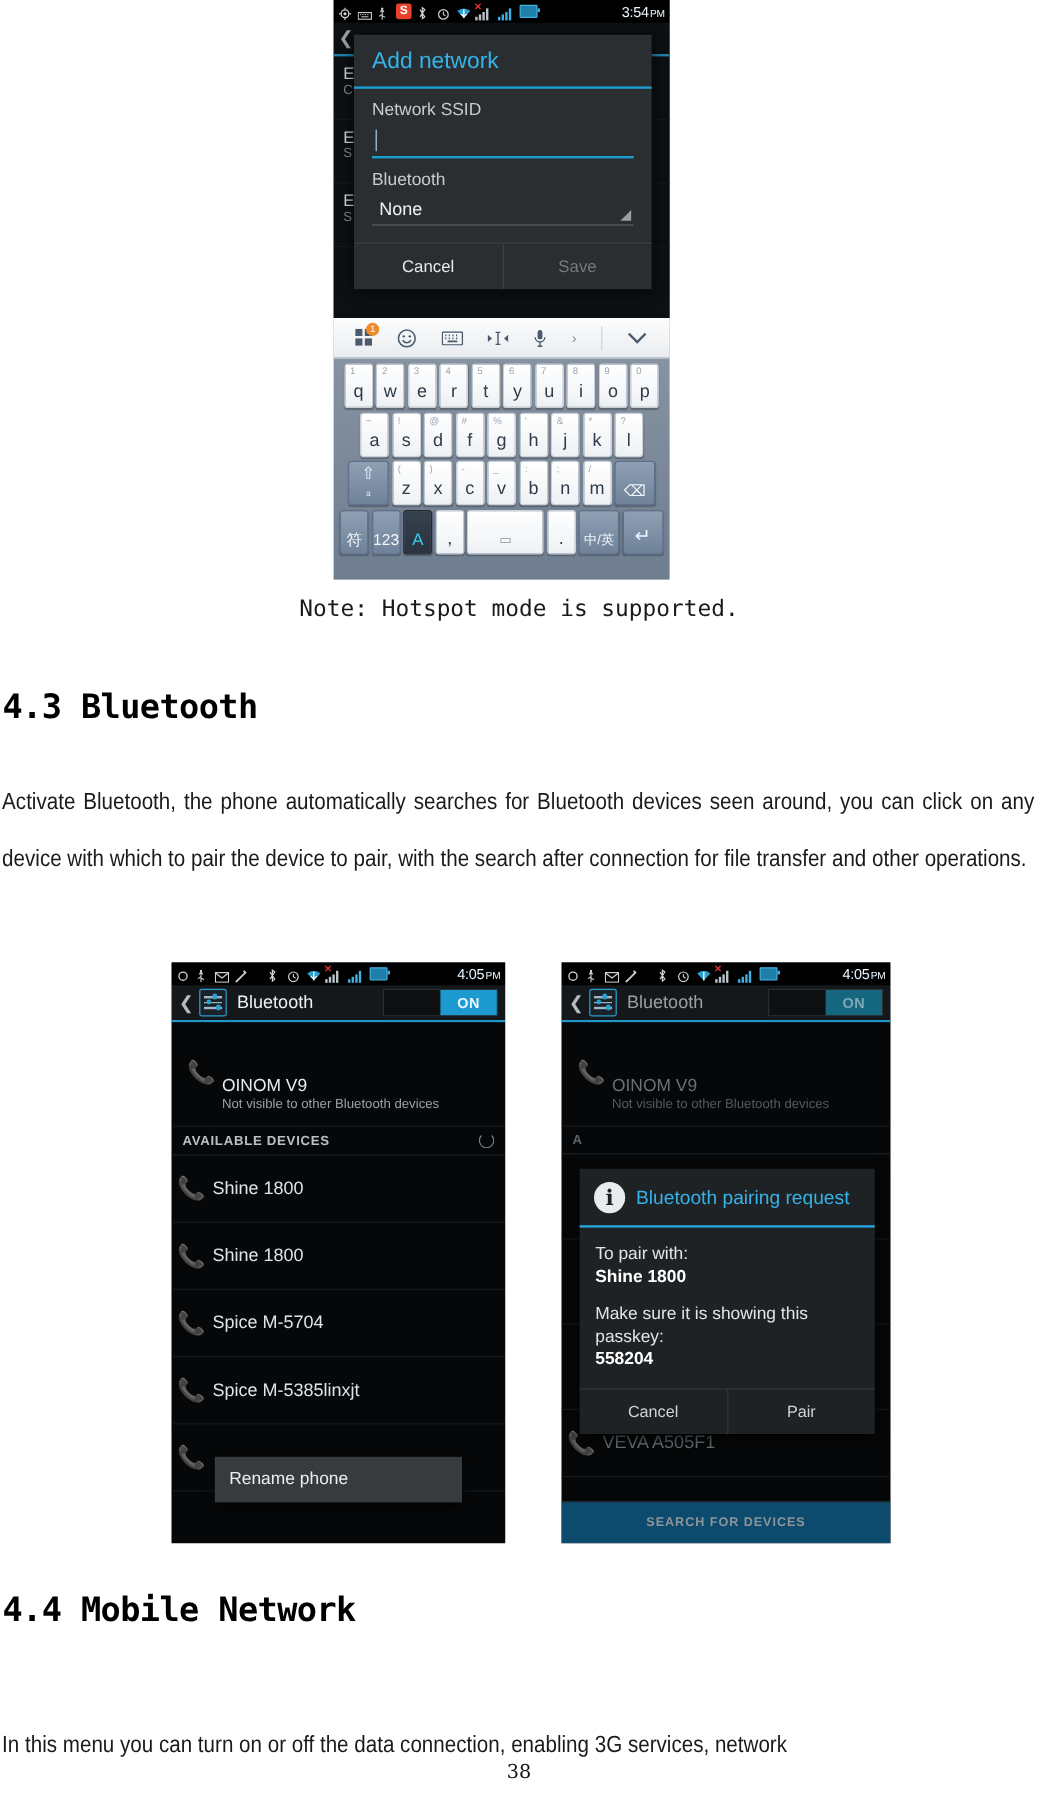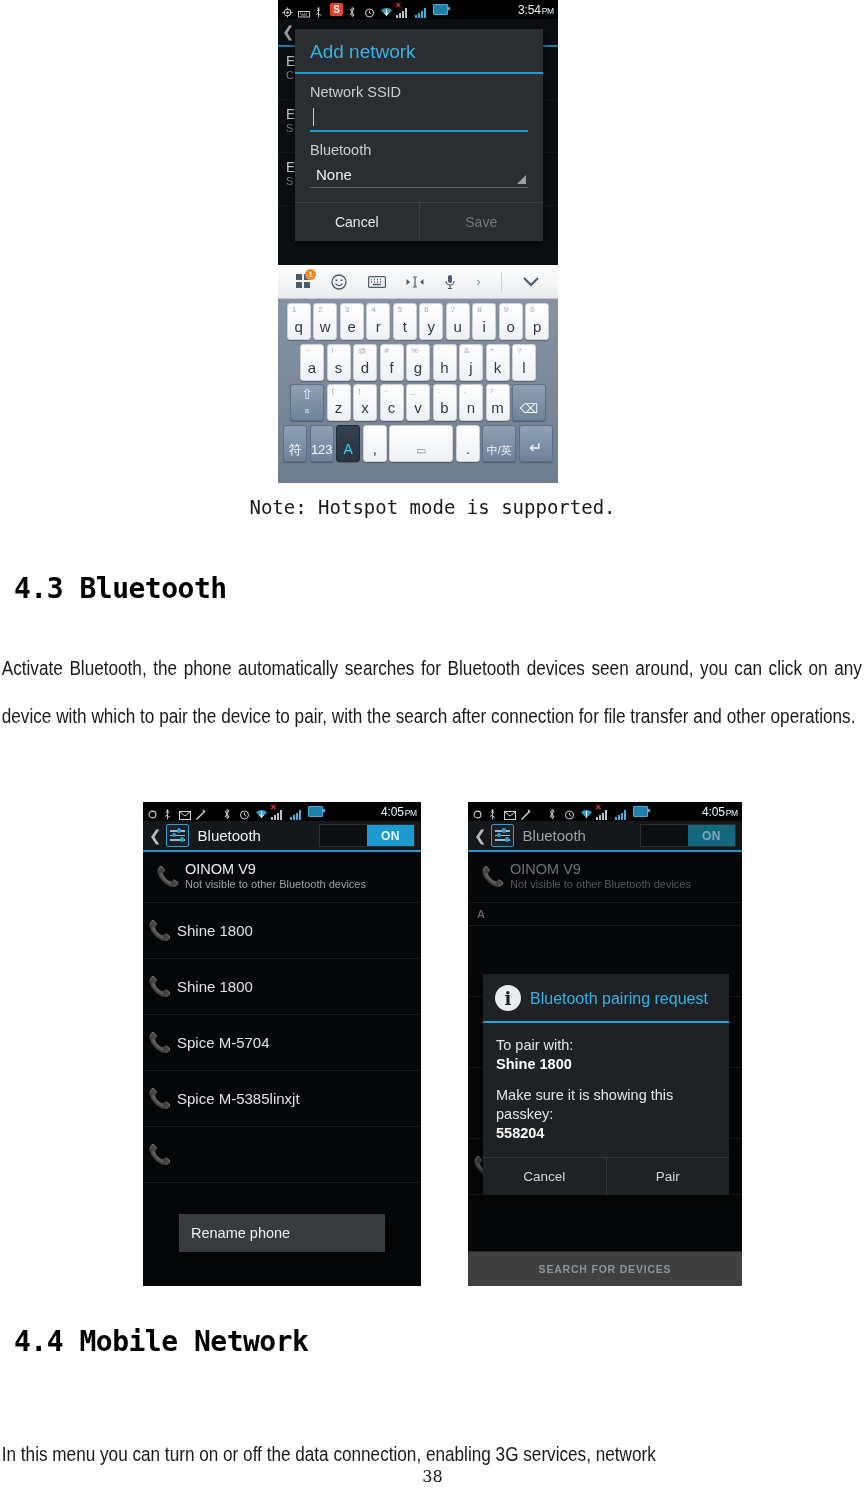--- a/index.html
+++ b/index.html
@@ -21,21 +21,21 @@
     color:#1a1a1a;
     margin:0;
     padding-top:6px;
   }
   .doc-h2{
     font-family:"DejaVu Sans Mono","Liberation Mono",monospace;
     font-size:28px;
     font-weight:bold;
     color:#000;
     margin:0;
-    padding-left:14px;
+    padding-left:2px;
     letter-spacing:-0.5px;
   }
   .doc-p{
     font-size:19.5px;
     line-height:48px;
     color:#1a1a1a;
     margin:0;
     padding:0 2px;
     text-align:justify;
     transform:scaleX(0.88);
@@ -186,42 +186,42 @@
   .bt-toggle .off{flex:1;}
   .bt-toggle .on{
     flex:1;background:#1d9bd1;color:#eaf7ff;font-size:12px;font-weight:bold;
     display:flex;align-items:center;justify-content:center;letter-spacing:.5px;
   }
   .dimmed .bt-toggle .on{background:#15667f;color:#7ea9b9;}
 
   .bt-list{background:#060708;height:calc(100% - 50px);position:relative;}
   .bt-selfrow{display:flex;padding:9px 8px 11px;border-bottom:1px solid #16181a;}
   .phone-ico{width:34px;display:flex;align-items:center;justify-content:center;color:#9aa1a6;font-size:19px;}
-  .bt-selfname{color:#e9ecee;font-size:14.5px;}
+  .bt-selfname{color:#e9ecee;font-size:14.5px;margin-top:36px;}
   .bt-selfsub{color:#9aa1a6;font-size:11px;line-height:14px;}
   .bt-section{
     padding:5px 9px;color:#b9c0c5;font-size:11px;font-weight:bold;letter-spacing:.6px;
     border-bottom:1px solid #1c1f22;display:flex;align-items:center;
   }
   .bt-section .spinner{
     margin-left:auto;width:11px;height:11px;border:1.5px solid #7b8287;border-radius:50%;
     border-top-color:transparent;
   }
   .bt-devrow{
     display:flex;align-items:center;height:55px;border-bottom:1px solid #16181a;
   }
   .bt-devname{color:#dfe3e6;font-size:15px;}
   .dimmed .bt-devname,.dimmed .bt-selfname{color:#6b7175;}
   .dimmed .bt-selfsub{color:#55595c;}
   .dimmed .phone-ico{color:#5d6367;}
   .dimmed .bt-section{color:#5d6367;}
   .dimmed .bt-title{color:#9aa0a4;}
 
   .bt-footer{
-    position:absolute;left:0;right:0;bottom:0;height:34px;background:#404040;
+    position:absolute;left:0;right:0;bottom:0;height:34px;background:#0c4a6e;
     border-top:1px solid #24282b;display:flex;align-items:center;justify-content:center;
     color:#8d949a;font-size:10.5px;font-weight:bold;letter-spacing:.8px;
   }
 
   
   .ctx-menu{
     position:absolute;left:36px;top:362px;width:206px;background:#383b3d;
     box-shadow:0 2px 8px rgba(0,0,0,.8);
   }
   .ctx-item{
@@ -646,20 +646,24 @@
 
   <div class="bt-list">
     <div class="bt-selfrow">
       <span class="phone-ico">📞</span>
       <span>
         <span class="bt-selfname" style="display:block">OINOM V9</span>
         <span class="bt-selfsub" style="display:block;max-width:190px">Not visible to other Bluetooth devices</span>
       </span>
     </div>
 
+    <div class="bt-section">
+      <span>AVAILABLE DEVICES</span>
+      <span class="spinner"></span>
+    </div>
 
     <div class="bt-devrow">
       <span class="phone-ico">📞</span>
       <span class="bt-devname">Shine 1800</span>
     </div>
     <div class="bt-devrow">
       <span class="phone-ico">📞</span>
       <span class="bt-devname">Shine 1800</span>
     </div>
     <div class="bt-devrow">

